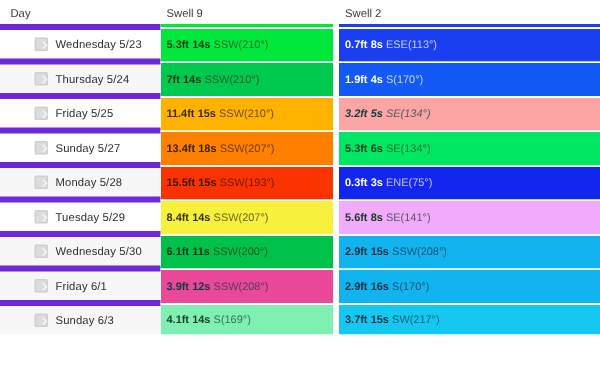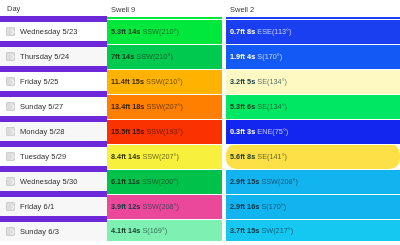--- a/index.html
+++ b/index.html
@@ -46,23 +46,23 @@
     padding: 0;
     margin: 0;
     height: 19px;
     vertical-align: middle;
     border-top: 1px solid #ffffff;
     border-bottom: 1px solid #ffffff;
   }
 
   td.day-cell {
     background: #ffffff;
-    border-top: 6px solid #6d28d9;
+    border-top: 4px solid #6d28d9;
     border-bottom: none;
-    padding-left: 6px;
+    padding-left: 23px;
     white-space: nowrap;
   }
   tr.alt td.day-cell { background: #f7f7f7; }
 
   .expand-icon {
     display: inline-block;
     width: 9px;
     height: 9px;
     background: #dcdcdc;
     border: 1px solid #cfcfcf;
@@ -143,39 +143,39 @@
       <tr class="alt">
         <td class="day-cell"><span class="expand-icon"></span><span class="day-label">Thursday 5/24</span></td>
         <td class="swell-cell" style="background: rgb(0, 201, 79); color: rgb(22, 51, 26);"><span class="sw-height">7ft</span> <span class="sw-period">14s</span> <span class="sw-dir">SSW(210°)</span></td>
         <td class="gap-cell"></td>
         <td class="swell-cell" style="background: rgb(18, 89, 245); color: rgb(255, 255, 255);"><span class="sw-height">1.9ft</span> <span class="sw-period">4s</span> <span class="sw-dir">S(170°)</span></td>
       </tr>
       <tr>
         <td class="day-cell"><span class="expand-icon"></span><span class="day-label">Friday 5/25</span></td>
         <td class="swell-cell" style="background: rgb(255, 179, 0); color: rgb(58, 42, 0);"><span class="sw-height">11.4ft</span> <span class="sw-period">15s</span> <span class="sw-dir">SSW(210°)</span></td>
         <td class="gap-cell"></td>
-        <td class="swell-cell" style="background: #fef9c3; color: rgb(13, 59, 68);"><span class="sw-height">3.2ft</span> <span class="sw-period">5s</span> <span class="sw-dir">SE(134°)</span></td>
+        <td class="swell-cell" style="background: #fca5a5; color: rgb(13, 59, 68); font-style: italic;"><span class="sw-height">3.2ft</span> <span class="sw-period">5s</span> <span class="sw-dir">SE(134°)</span></td>
       </tr>
       <tr>
         <td class="day-cell"><span class="expand-icon"></span><span class="day-label">Sunday 5/27</span></td>
         <td class="swell-cell" style="background: rgb(255, 128, 0); color: rgb(58, 32, 0);"><span class="sw-height">13.4ft</span> <span class="sw-period">18s</span> <span class="sw-dir">SSW(207°)</span></td>
         <td class="gap-cell"></td>
         <td class="swell-cell" style="background: rgb(0, 232, 99); color: rgb(23, 56, 31);"><span class="sw-height">5.3ft</span> <span class="sw-period">6s</span> <span class="sw-dir">SE(134°)</span></td>
       </tr>
       <tr class="alt">
         <td class="day-cell"><span class="expand-icon"></span><span class="day-label">Monday 5/28</span></td>
         <td class="swell-cell" style="background: rgb(250, 50, 0); color: rgb(58, 18, 0);"><span class="sw-height">15.5ft</span> <span class="sw-period">15s</span> <span class="sw-dir">SSW(193°)</span></td>
         <td class="gap-cell"></td>
         <td class="swell-cell" style="background: rgb(18, 38, 240); color: rgb(255, 255, 255);"><span class="sw-height">0.3ft</span> <span class="sw-period">3s</span> <span class="sw-dir">ENE(75°)</span></td>
       </tr>
       <tr>
         <td class="day-cell"><span class="expand-icon"></span><span class="day-label">Tuesday 5/29</span></td>
         <td class="swell-cell" style="background: rgb(247, 240, 60); color: rgb(54, 52, 10);"><span class="sw-height">8.4ft</span> <span class="sw-period">14s</span> <span class="sw-dir">SSW(207°)</span></td>
         <td class="gap-cell"></td>
-        <td class="swell-cell" style="background: #fde047; color: rgb(22, 56, 29); border-radius: 10px;"><span class="sw-height">5.6ft</span> <span class="sw-period">8s</span> <span class="sw-dir">SE(141°)</span></td>
+        <td class="swell-cell" style="background: #f0abfc; color: rgb(22, 56, 29);"><span class="sw-height">5.6ft</span> <span class="sw-period">8s</span> <span class="sw-dir">SE(141°)</span></td>
       </tr>
       <tr class="alt">
         <td class="day-cell"><span class="expand-icon"></span><span class="day-label">Wednesday 5/30</span></td>
         <td class="swell-cell" style="background: rgb(0, 194, 74); color: rgb(21, 50, 25);"><span class="sw-height">6.1ft</span> <span class="sw-period">11s</span> <span class="sw-dir">SSW(200°)</span></td>
         <td class="gap-cell"></td>
         <td class="swell-cell" style="background: rgb(18, 180, 240); color: rgb(12, 47, 64);"><span class="sw-height">2.9ft</span> <span class="sw-period">15s</span> <span class="sw-dir">SSW(208°)</span></td>
       </tr>
       <tr class="alt">
         <td class="day-cell"><span class="expand-icon"></span><span class="day-label">Friday 6/1</span></td>
         <td class="swell-cell" style="background: #ec4899; color: rgb(13, 59, 66);"><span class="sw-height">3.9ft</span> <span class="sw-period">12s</span> <span class="sw-dir">SSW(208°)</span></td>

